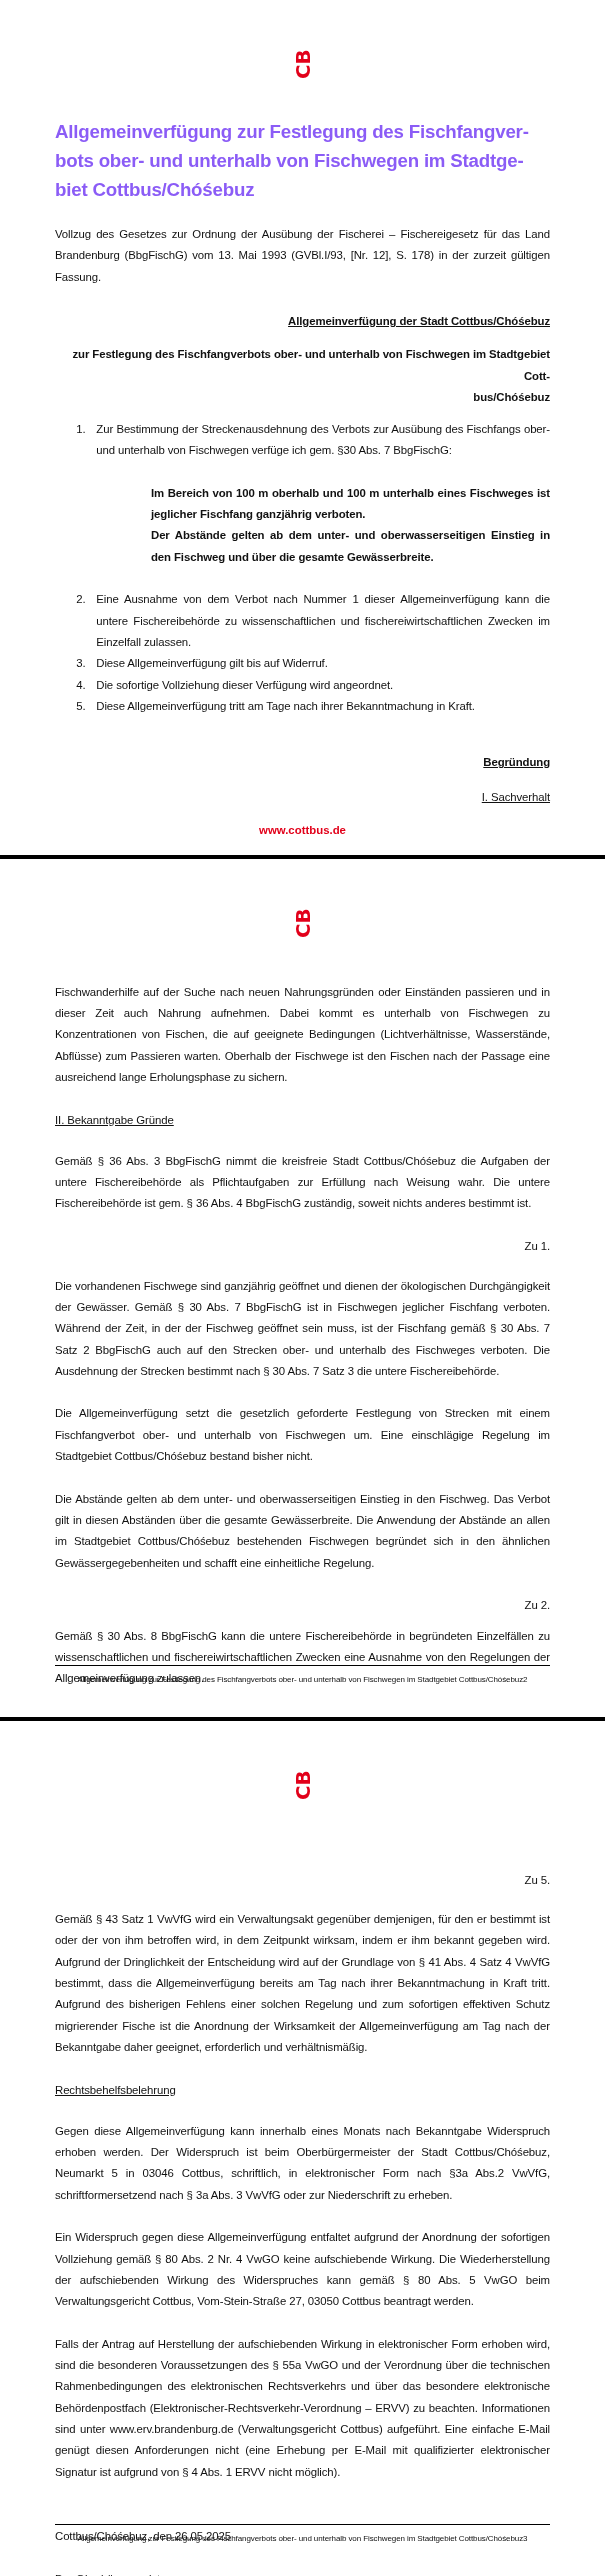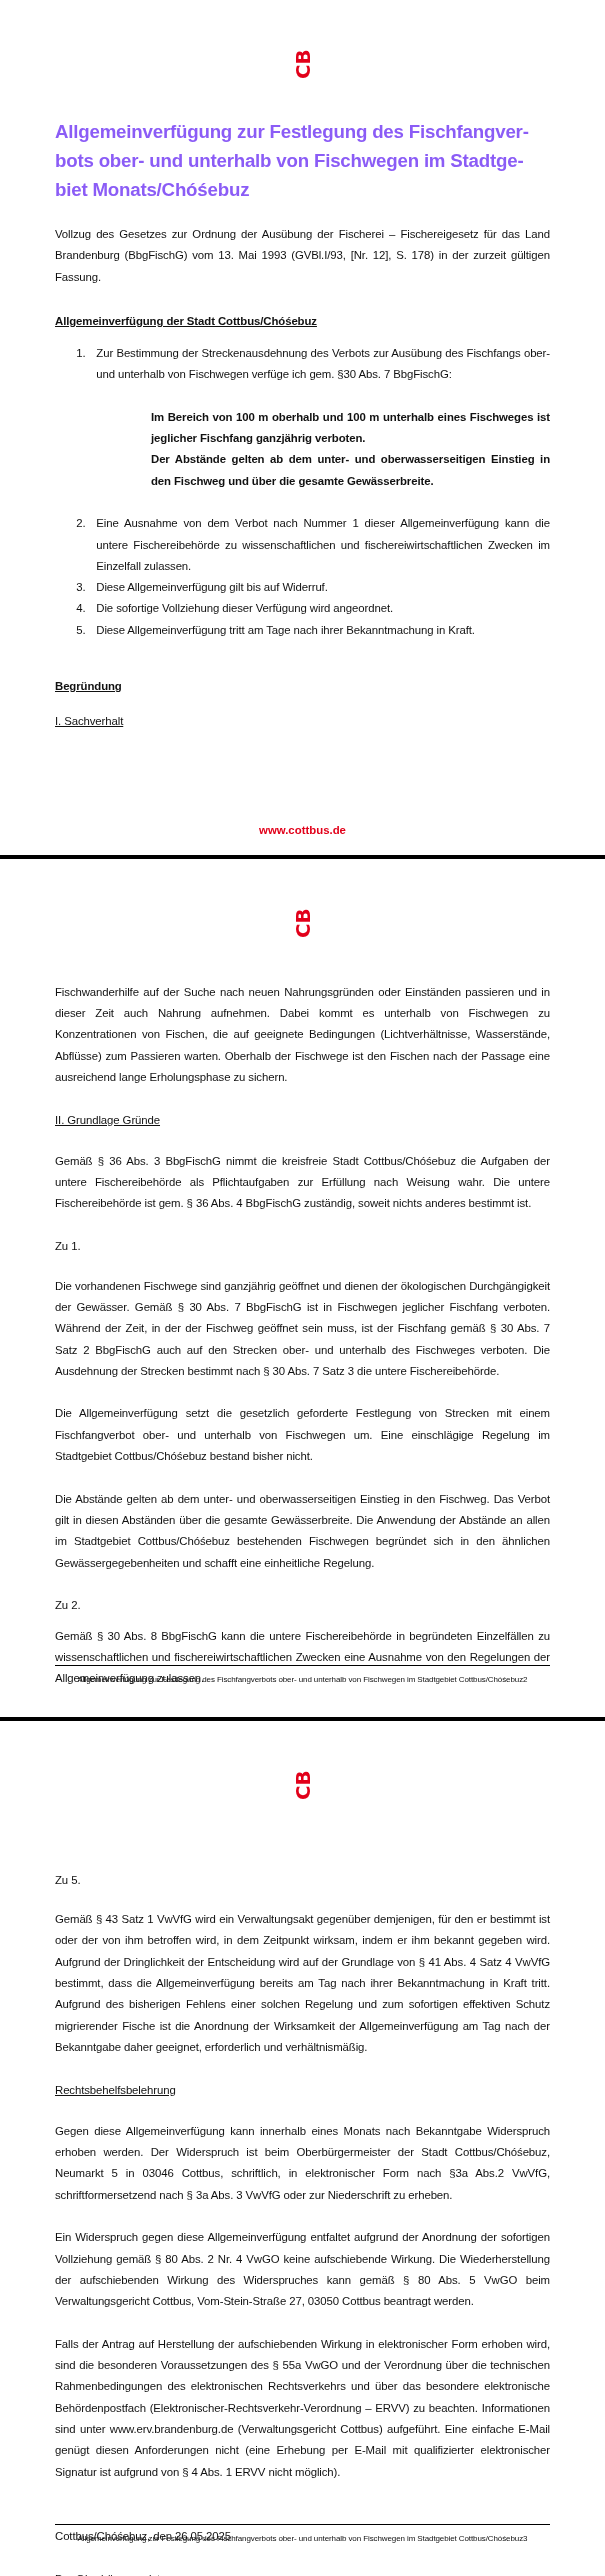--- a/index.html
+++ b/index.html
@@ -36,40 +36,40 @@
   }
 
   .body-text, .list-item, .bold-block div {
     font-size:11.4px;
     line-height:21.3px;
     letter-spacing:-0.1px;
   }
   .para { text-align:justify; margin:0; }
   .para + .para { margin-top:21.3px; }
 
-  .center { text-align:left; }
+  .center { text-align:right; }
   .bold { font-weight:bold; }
   .underline { text-decoration:underline; }
 
   .intro { margin-top:20px; }
   .h-center { margin-top:23px; font-size:11.4px; line-height:21.3px; letter-spacing:-0.1px; }
   .subheading { margin-top:12.2px; }
 
   .olist { margin-top:10.7px; }
   .list-item { display:flex; }
   .list-item .num { width:20px; flex:0 0 20px; padding-left:21.3px; box-sizing:content-box; }
   .list-item .itext { flex:1; text-align:justify; }
   .bold-block { margin:21.3px 0 21.3px 96px; font-weight:bold; }
   .bold-block div { text-align:justify; }
 
   .section-h { margin-top:35px; }
   .section-h2 { margin-top:13.7px; }
   .left-h { margin-top:21.3px; font-size:11.4px; line-height:21.3px; letter-spacing:-0.1px; }
 
-  .zu-label { margin-top:21.3px; font-size:11.4px; line-height:21.3px; letter-spacing:-0.1px; }
+  .zu-label { margin-top:21.3px; font-size:11.4px; line-height:21.3px; letter-spacing:-0.1px;text-align:right; }
   .zu-para { margin-top:18.3px; }
 
   .website {
     position:absolute; left:0; right:0; bottom:19px;
     text-align:center; font-weight:bold; font-size:11.4px;
   }
 
   .footer {
     position:absolute; left:55px; right:55px; bottom:30.5px;
     border-top:1.1px solid #000;
@@ -90,27 +90,31 @@
 <div class="page page-1">
   <div class="logo-row">
     <svg class="logo" viewBox="0 0 40 48" aria-hidden="true">
       <text x="30" y="47" transform="rotate(-90 30 47)" font-family="DejaVu Sans, sans-serif" font-weight="bold" font-size="26" fill="#e2001a">CB</text>
     </svg>
   </div>
   <div class="content">
     <div class="doc-title">
       <div>Allgemeinverfügung zur Festlegung des Fischfangver-</div>
       <div>bots ober- und unterhalb von Fischwegen im Stadtge-</div>
-      <div>biet Monats/Chóśebuz</div>
+      <div>biet Cottbus/Chóśebuz</div>
     </div>
 
     <p class="para body-text intro">Vollzug des Gesetzes zur Ordnung der Ausübung der Fischerei – Fischereigesetz für das Land Brandenburg (BbgFischG) vom 13. Mai 1993 (GVBl.I/93, [Nr. 12], S. 178) in der zurzeit gültigen Fassung.</p>
 
     <div class="h-center center bold underline">Allgemeinverfügung der Stadt Cottbus/Chóśebuz</div>
 
+    <div class="h-center center bold subheading">
+      <div>zur Festlegung des Fischfangverbots ober- und unterhalb von Fischwegen im Stadtgebiet Cott-</div>
+      <div>bus/Chóśebuz</div>
+    </div>
 
     <div class="olist">
       <div class="list-item">
         <span class="num">1.</span>
         <span class="itext">Zur Bestimmung der Streckenausdehnung des Verbots zur Ausübung des Fischfangs ober- und unterhalb von Fischwegen verfüge ich gem. §30 Abs. 7 BbgFischG:</span>
       </div>
       <div class="bold-block body-text">
         <div>Im Bereich von 100 m oberhalb und 100 m unterhalb eines Fischweges ist jeglicher Fischfang ganzjährig verboten.</div>
         <div>Der Abstände gelten ab dem unter- und oberwasserseitigen Einstieg in den Fischweg und über die gesamte Gewässerbreite.</div>
       </div>
@@ -143,21 +147,21 @@
 
 <div class="page page-2">
   <div class="logo-row">
     <svg class="logo" viewBox="0 0 40 48" aria-hidden="true">
       <text x="30" y="47" transform="rotate(-90 30 47)" font-family="DejaVu Sans, sans-serif" font-weight="bold" font-size="26" fill="#e2001a">CB</text>
     </svg>
   </div>
   <div class="content" style="margin-top:43px">
     <p class="para body-text">Fischwanderhilfe auf der Suche nach neuen Nahrungsgründen oder Einständen passieren und in dieser Zeit auch Nahrung aufnehmen. Dabei kommt es unterhalb von Fischwegen zu Konzentrationen von Fischen, die auf geeignete Bedingungen (Lichtverhältnisse, Wasserstände, Abflüsse) zum Passieren warten. Oberhalb der Fischwege ist den Fischen nach der Passage eine ausreichend lange Erholungsphase zu sichern.</p>
 
-    <div class="left-h underline">II. Grundlage Gründe</div>
+    <div class="left-h underline">II. Bekanntgabe Gründe</div>
 
     <p class="para body-text" style="margin-top:20px">Gemäß § 36 Abs. 3 BbgFischG nimmt die kreisfreie Stadt Cottbus/Chóśebuz die Aufgaben der untere Fischereibehörde als Pflichtaufgaben zur Erfüllung nach Weisung wahr. Die untere Fischereibehörde ist gem. § 36 Abs. 4 BbgFischG zuständig, soweit nichts anderes bestimmt ist.</p>
 
     <div class="zu-label">Zu 1.</div>
     <p class="para body-text zu-para">Die vorhandenen Fischwege sind ganzjährig geöffnet und dienen der ökologischen Durchgängigkeit der Gewässer. Gemäß § 30 Abs. 7 BbgFischG ist in Fischwegen jeglicher Fischfang verboten. Während der Zeit, in der der Fischweg geöffnet sein muss, ist der Fischfang gemäß § 30 Abs. 7 Satz 2 BbgFischG auch auf den Strecken ober- und unterhalb des Fischweges verboten. Die Ausdehnung der Strecken bestimmt nach § 30 Abs. 7 Satz 3 die untere Fischereibehörde.</p>
     <p class="para body-text">Die Allgemeinverfügung setzt die gesetzlich geforderte Festlegung von Strecken mit einem Fischfangverbot ober- und unterhalb von Fischwegen um. Eine einschlägige Regelung im Stadtgebiet Cottbus/Chóśebuz bestand bisher nicht.</p>
     <p class="para body-text">Die Abstände gelten ab dem unter- und oberwasserseitigen Einstieg in den Fischweg. Das Verbot gilt in diesen Abständen über die gesamte Gewässerbreite. Die Anwendung der Abstände an allen im Stadtgebiet Cottbus/Chóśebuz bestehenden Fischwegen begründet sich in den ähnlichen Gewässergegebenheiten und schafft eine einheitliche Regelung.</p>
 
     <div class="zu-label">Zu 2.</div>
     <p class="para body-text" style="margin-top:9.1px">Gemäß § 30 Abs. 8 BbgFischG kann die untere Fischereibehörde in begründeten Einzelfällen zu wissenschaftlichen und fischereiwirtschaftlichen Zwecken eine Ausnahme von den Regelungen der Allgemeinverfügung zulassen.</p>

